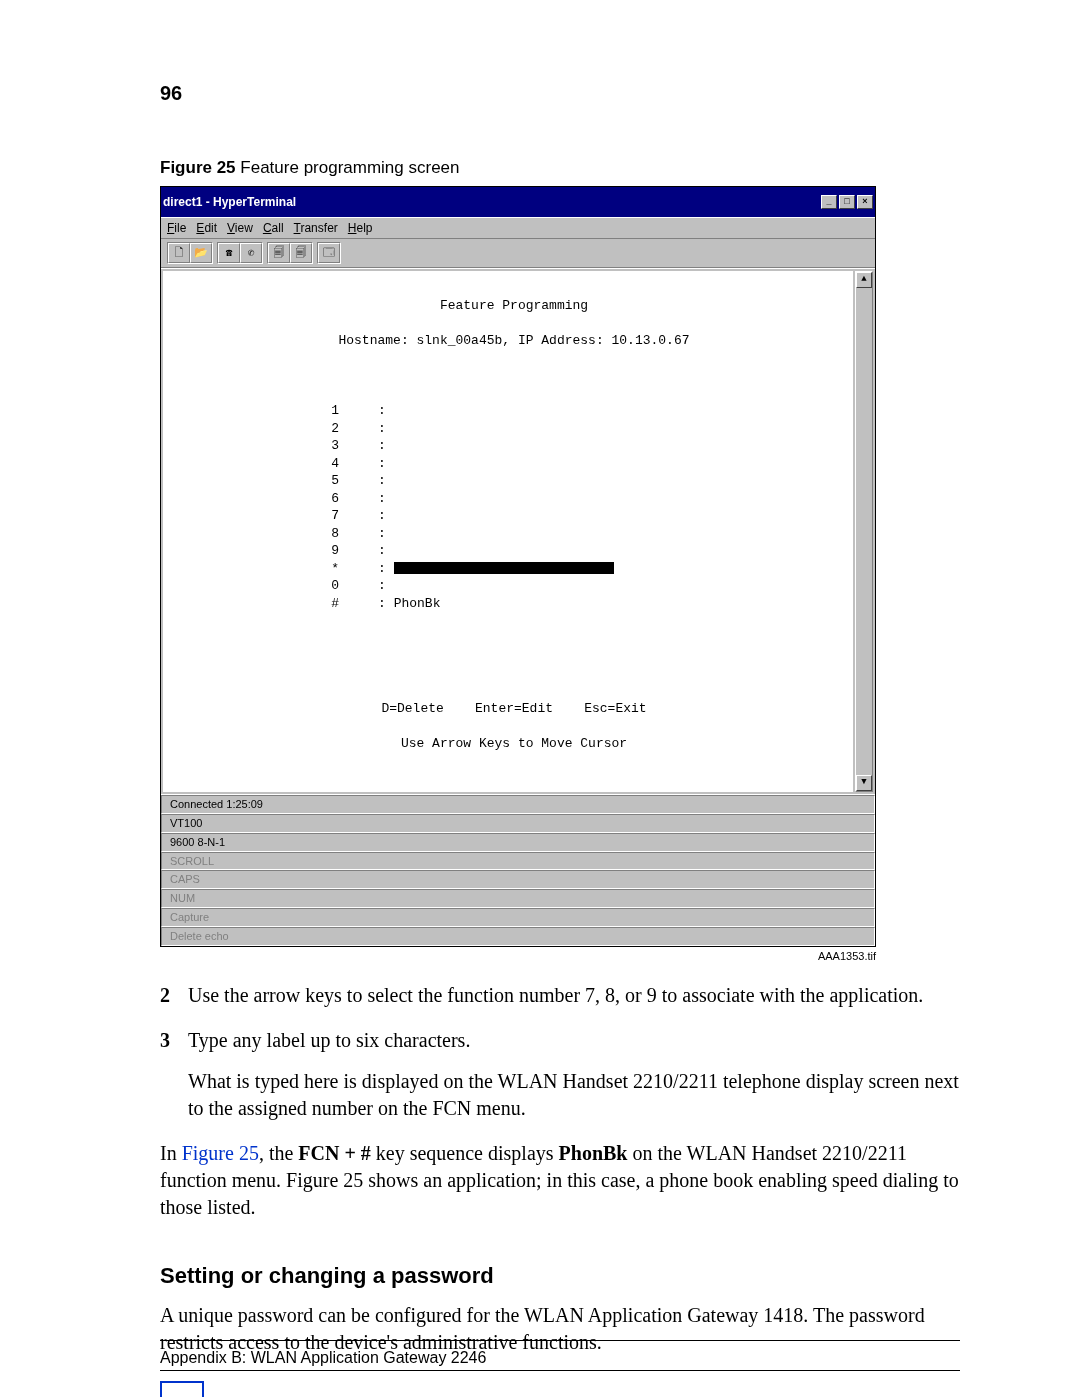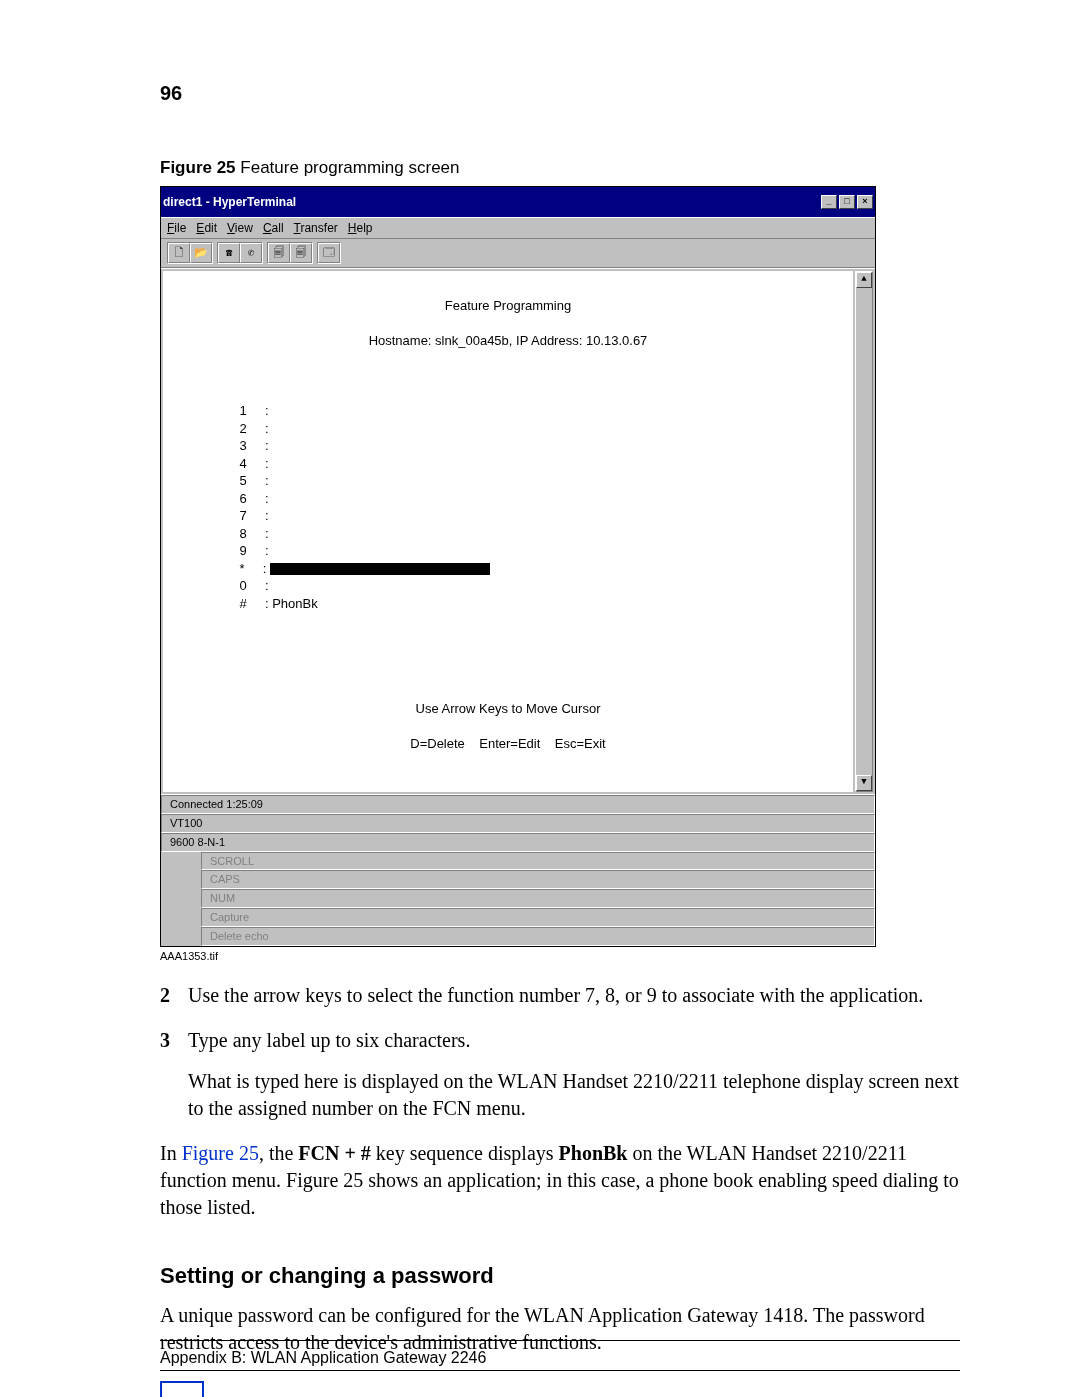--- a/index.html
+++ b/index.html
@@ -111,22 +111,22 @@
   .term-body-wrap {
     display: flex;
     background: #c0c0c0;
     border-top: 1px solid #fff;
   }
   .term-body {
     flex: 1;
     background: #fff;
     margin: 2px;
     min-height: 300px;
-    padding: 8px 8px 4px 8px;
-    font-family: Liberation Sans, sans-serif;
+    padding: 8px 8px 4px 20px;
+    font-family: Liberation Mono, monospace;
     font-size: 13px;
     white-space: pre;
     position: relative;
     box-sizing: border-box;
   }
   .term-body .center { text-align: center; white-space: pre; }
   .blackbar {
     display: inline-block;
     width: 220px;
     height: 12px;
@@ -162,23 +162,23 @@
     background: #c0c0c0;
     flex-direction: column;
   }
   .status-cell {
     border: 1px solid #808080;
     border-right-color: #fff;
     border-bottom-color: #fff;
     padding: 1px 8px;
     color: #000;
   }
-  .status-cell.dim { color: #808080; margin-left: 40px; }
+  .status-cell.dim { color: #808080; }
   .figure-id {
-    text-align: left;
+    text-align: right;
     font-family: Arial, Helvetica, sans-serif;
     font-size: 11px;
     margin: 2px 0 0 0;
     width: 716px;
   }
 
   
   .list-item { display: flex; margin-top: 18px; }
   .list-item .num { width: 28px; font-weight: bold; }
   .list-item .txt { flex: 1; }
@@ -282,22 +282,22 @@
 <span>                   4     :</span>
 <span>                   5     :</span>
 <span>                   6     :</span>
 <span>                   7     :</span>
 <span>                   8     :</span>
 <span>                   9     :</span>
 <span>                   *     : </span><span class="blackbar"></span>
 <span>                   0     :</span>
 <span>                   #     : <span>PhonBk</span></span>
 <br><br><br><br>
+<div class="center">D=Delete    Enter=Edit    Esc=Exit</div>
 <div class="center">Use Arrow Keys to Move Cursor</div>
-<div class="center">D=Delete    Enter=Edit    Esc=Exit</div>
       </div>
       <div class="term-scrollbar">
         <div class="arrow">▲</div>
         <div class="arrow">▼</div>
       </div>
     </div>
     <div class="term-statusbar">
       <div class="status-cell">Connected 1:25:09</div>
       <div class="status-cell">VT100</div>
       <div class="status-cell">9600 8-N-1</div>

